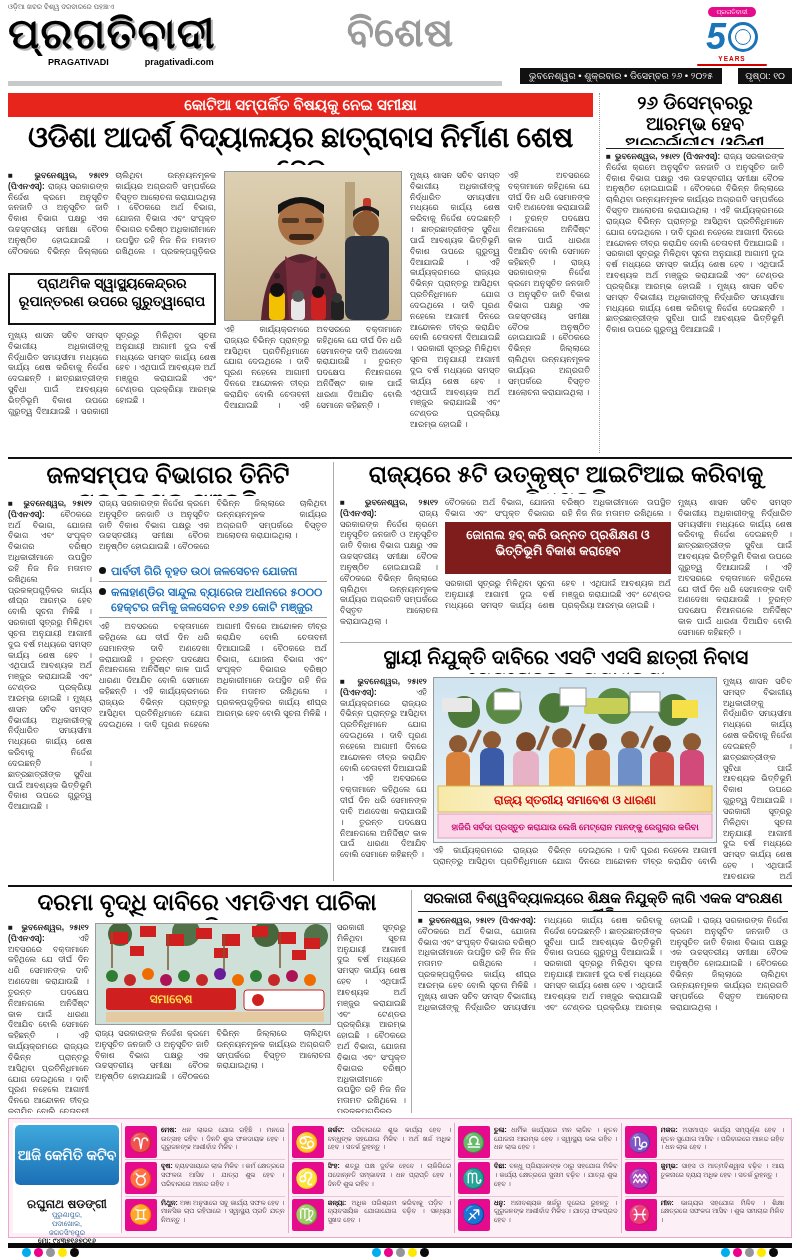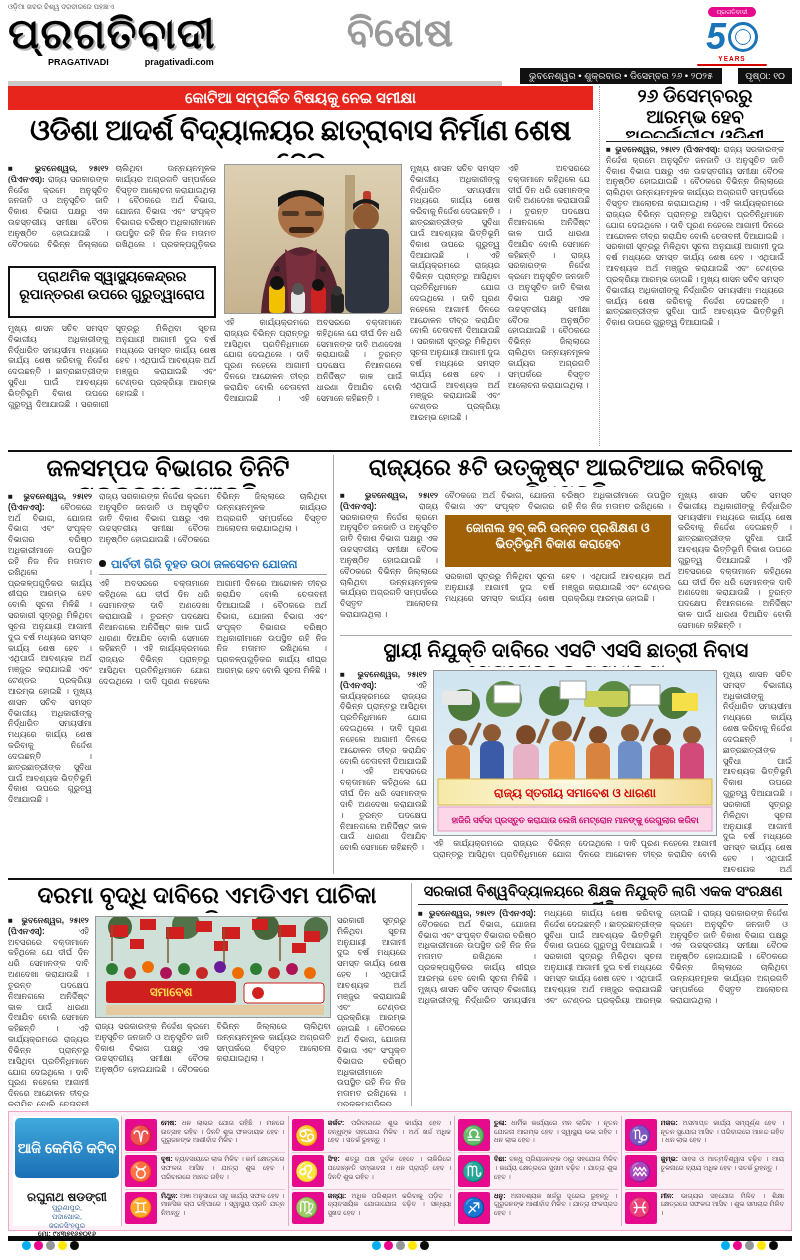--- a/index.html
+++ b/index.html
@@ -25,21 +25,21 @@
   .datebar { position:absolute; right:70px; bottom:2px; background:#111; color:#fff; font-size:9.5px; padding:2px 9px; white-space:nowrap; }
   .pagebox { position:absolute; right:0; bottom:2px; background:#111; color:#fff; font-size:9.5px; padding:2px 7px; white-space:nowrap; }
 
   
   .bodytext { font-size:8.2px; line-height:1.32; text-align:justify; color:#1b1b1b; overflow:hidden; }
   .byline { font-weight:bold; }
   .mini2 { column-count:2; column-gap:7px; overflow:hidden; }
   .hl { font-weight:bold; color:#000; line-height:1.12; }
 
   
-  .lead-band { display:flex; margin-top:0; height:360px;font-family:Liberation Serif, serif; }
+  .lead-band { display:flex; margin-top:7px; height:360px; }
   .lead { width:592px; border-right:1px dotted #999; padding-right:6px; }
   .kicker { background:#e8251c; color:#fff; font-weight:bold; font-size:15px; text-align:center; height:24px; line-height:24px; margin-bottom:4px; overflow:hidden; }
   .lead-hl { font-size:29px; text-align:center; height:44px; overflow:hidden; margin-bottom:6px; letter-spacing:-0.5px; }
   .lead-cols { display:flex; gap:8px; height:272px; }
   .blkA { width:208px; }
   .blkB { width:178px; }
   .colC { width:90px; }
   .colD { width:82px; }
   .subhead-box { border:2px solid #111; font-weight:bold; font-size:14px; text-align:center; line-height:1.25; padding:0 2px; height:52px; overflow:hidden; margin:6px 0; }
   .photo-frame { border:1px solid #999; overflow:hidden; background:#0ea5e9; }
@@ -60,21 +60,21 @@
   .bullet-item { display:flex; gap:5px; align-items:flex-start; border-bottom:1px solid #9a9a9a; padding:3px 0; }
   .bullet-item:last-child { border-bottom:1px solid #9a9a9a; }
   .bdot { width:7px; height:7px; background:#111; border-radius:50%; flex:0 0 auto; margin-top:3px; }
   .btxt { color:#1a6fbd; font-weight:bold; font-size:11.5px; line-height:1.25; overflow:hidden; }
   .right-stack { width:458px; padding-left:6px; }
 
   .iti { height:180px; }
   .iti-hl { font-size:23px; text-align:center; height:32px; overflow:hidden; }
   .iti-body { display:flex; gap:7px; height:140px; margin-top:4px; }
   .iti-c1 { width:98px; } .iti-mid { width:226px; } .iti-c4 { width:114px; }
-  .blackbox { background:#a16207; color:#fff; font-weight:bold; font-size:12.5px; text-align:center; line-height:1.3; padding:5px 3px; height:52px; overflow:hidden; margin:2px 0 5px; }
+  .blackbox { background:#7f1d1d; color:#fff; font-weight:bold; font-size:12.5px; text-align:center; line-height:1.3; padding:5px 3px; height:52px; overflow:hidden; margin:2px 0 5px; }
 
   .matron { height:240px; border-top:1px solid #aaa; padding-top:3px; }
   .matron-hl { font-size:20px; text-align:center; height:28px; overflow:hidden; }
   .matron-body { display:flex; gap:6px; height:202px; margin-top:3px; }
   .matron-L { width:88px; } .matron-R { width:70px; }
   .matron-photo { width:284px; }
 
   
   .bot-band { display:flex; margin-top:4px; border-top:2px solid #111; padding-top:3px; height:228px; }
   .mdm { width:404px; border-right:1px solid #aaa; padding-right:5px; }
@@ -232,20 +232,24 @@
           <span>ମୁଖ୍ୟ ଶାସନ ସଚିବ ସମସ୍ତ ବିଭାଗୀୟ ଅଧିକାରୀଙ୍କୁ ନିର୍ଦ୍ଧାରିତ ସମୟସୀମା ମଧ୍ୟରେ କାର୍ଯ୍ୟ ଶେଷ କରିବାକୁ ନିର୍ଦ୍ଦେଶ ଦେଇଛନ୍ତି । ଛାତ୍ରଛାତ୍ରୀଙ୍କ ସୁବିଧା ପାଇଁ ଆବଶ୍ୟକ ଭିତ୍ତିଭୂମି ବିକାଶ ଉପରେ ଗୁରୁତ୍ୱ ଦିଆଯାଇଛି ।</span>
         </div>
         <div class="water-right">
           <div class="bodytext mini2" style="height:58px">
             <span>ରାଜ୍ୟ ସରକାରଙ୍କ ନିର୍ଦ୍ଦେଶ କ୍ରମେ ଅନୁସୂଚିତ ଜନଜାତି ଓ ଅନୁସୂଚିତ ଜାତି ବିକାଶ ବିଭାଗ ପକ୍ଷରୁ ଏକ ଉଚ୍ଚସ୍ତରୀୟ ସମୀକ୍ଷା ବୈଠକ ଅନୁଷ୍ଠିତ ହୋଇଯାଇଛି । ବୈଠକରେ ବିଭିନ୍ନ ଜିଲ୍ଲାରେ ଚାଲିଥିବା ଉନ୍ନୟନମୂଳକ କାର୍ଯ୍ୟର ଅଗ୍ରଗତି ସମ୍ପର୍କରେ ବିସ୍ତୃତ ଆଲୋଚନା କରାଯାଇଥିଲା ।</span>
           </div>
           <div class="bullets">
             <div class="bullet-item">
               <span class="bdot"></span>
               <span class="btxt">ପାର୍ବତୀ ଗିରି ବୃହତ ଉଠା ଜଳସେଚନ ଯୋଜନା</span>
+            </div>
+            <div class="bullet-item">
+              <span class="bdot"></span>
+              <span class="btxt">କଳାହାଣ୍ଡିର ସାନ୍ଦୁଲ ବ୍ୟାରେଜ ଅଧୀନରେ ୫୦୦୦ ହେକ୍ଟର ଜମିକୁ ଜଳସେଚନ ୧୬୭ କୋଟି ମଞ୍ଜୁର</span>
             </div>
           </div>
           <div class="bodytext mini2" style="height:186px">
             <span>ଏହି ଅବସରରେ ବକ୍ତାମାନେ କହିଥିଲେ ଯେ ଦୀର୍ଘ ଦିନ ଧରି ସେମାନଙ୍କ ଦାବି ଅଣଦେଖା କରାଯାଉଛି । ତୁରନ୍ତ ପଦକ୍ଷେପ ନିଆନଗଲେ ଅନିର୍ଦ୍ଦିଷ୍ଟ କାଳ ପାଇଁ ଧାରଣା ଦିଆଯିବ ବୋଲି ସେମାନେ କହିଛନ୍ତି ।</span>
             <span>ଏହି କାର୍ଯ୍ୟକ୍ରମରେ ରାଜ୍ୟର ବିଭିନ୍ନ ପ୍ରାନ୍ତରୁ ଆସିଥିବା ପ୍ରତିନିଧିମାନେ ଯୋଗ ଦେଇଥିଲେ । ଦାବି ପୂରଣ ନହେଲେ ଆଗାମୀ ଦିନରେ ଆନ୍ଦୋଳନ ତୀବ୍ର କରାଯିବ ବୋଲି ଚେତାବନୀ ଦିଆଯାଇଛି ।</span>
             <span>ବୈଠକରେ ଅର୍ଥ ବିଭାଗ, ଯୋଜନା ବିଭାଗ ଏବଂ ସଂପୃକ୍ତ ବିଭାଗର ବରିଷ୍ଠ ଅଧିକାରୀମାନେ ଉପସ୍ଥିତ ରହି ନିଜ ନିଜ ମତାମତ ରଖିଥିଲେ । ପ୍ରକଳ୍ପଗୁଡ଼ିକର କାର୍ଯ୍ୟ ଶୀଘ୍ର ଆରମ୍ଭ ହେବ ବୋଲି ସୂଚନା ମିଳିଛି ।</span>
           </div>
         </div>
       </div>
     </section>

